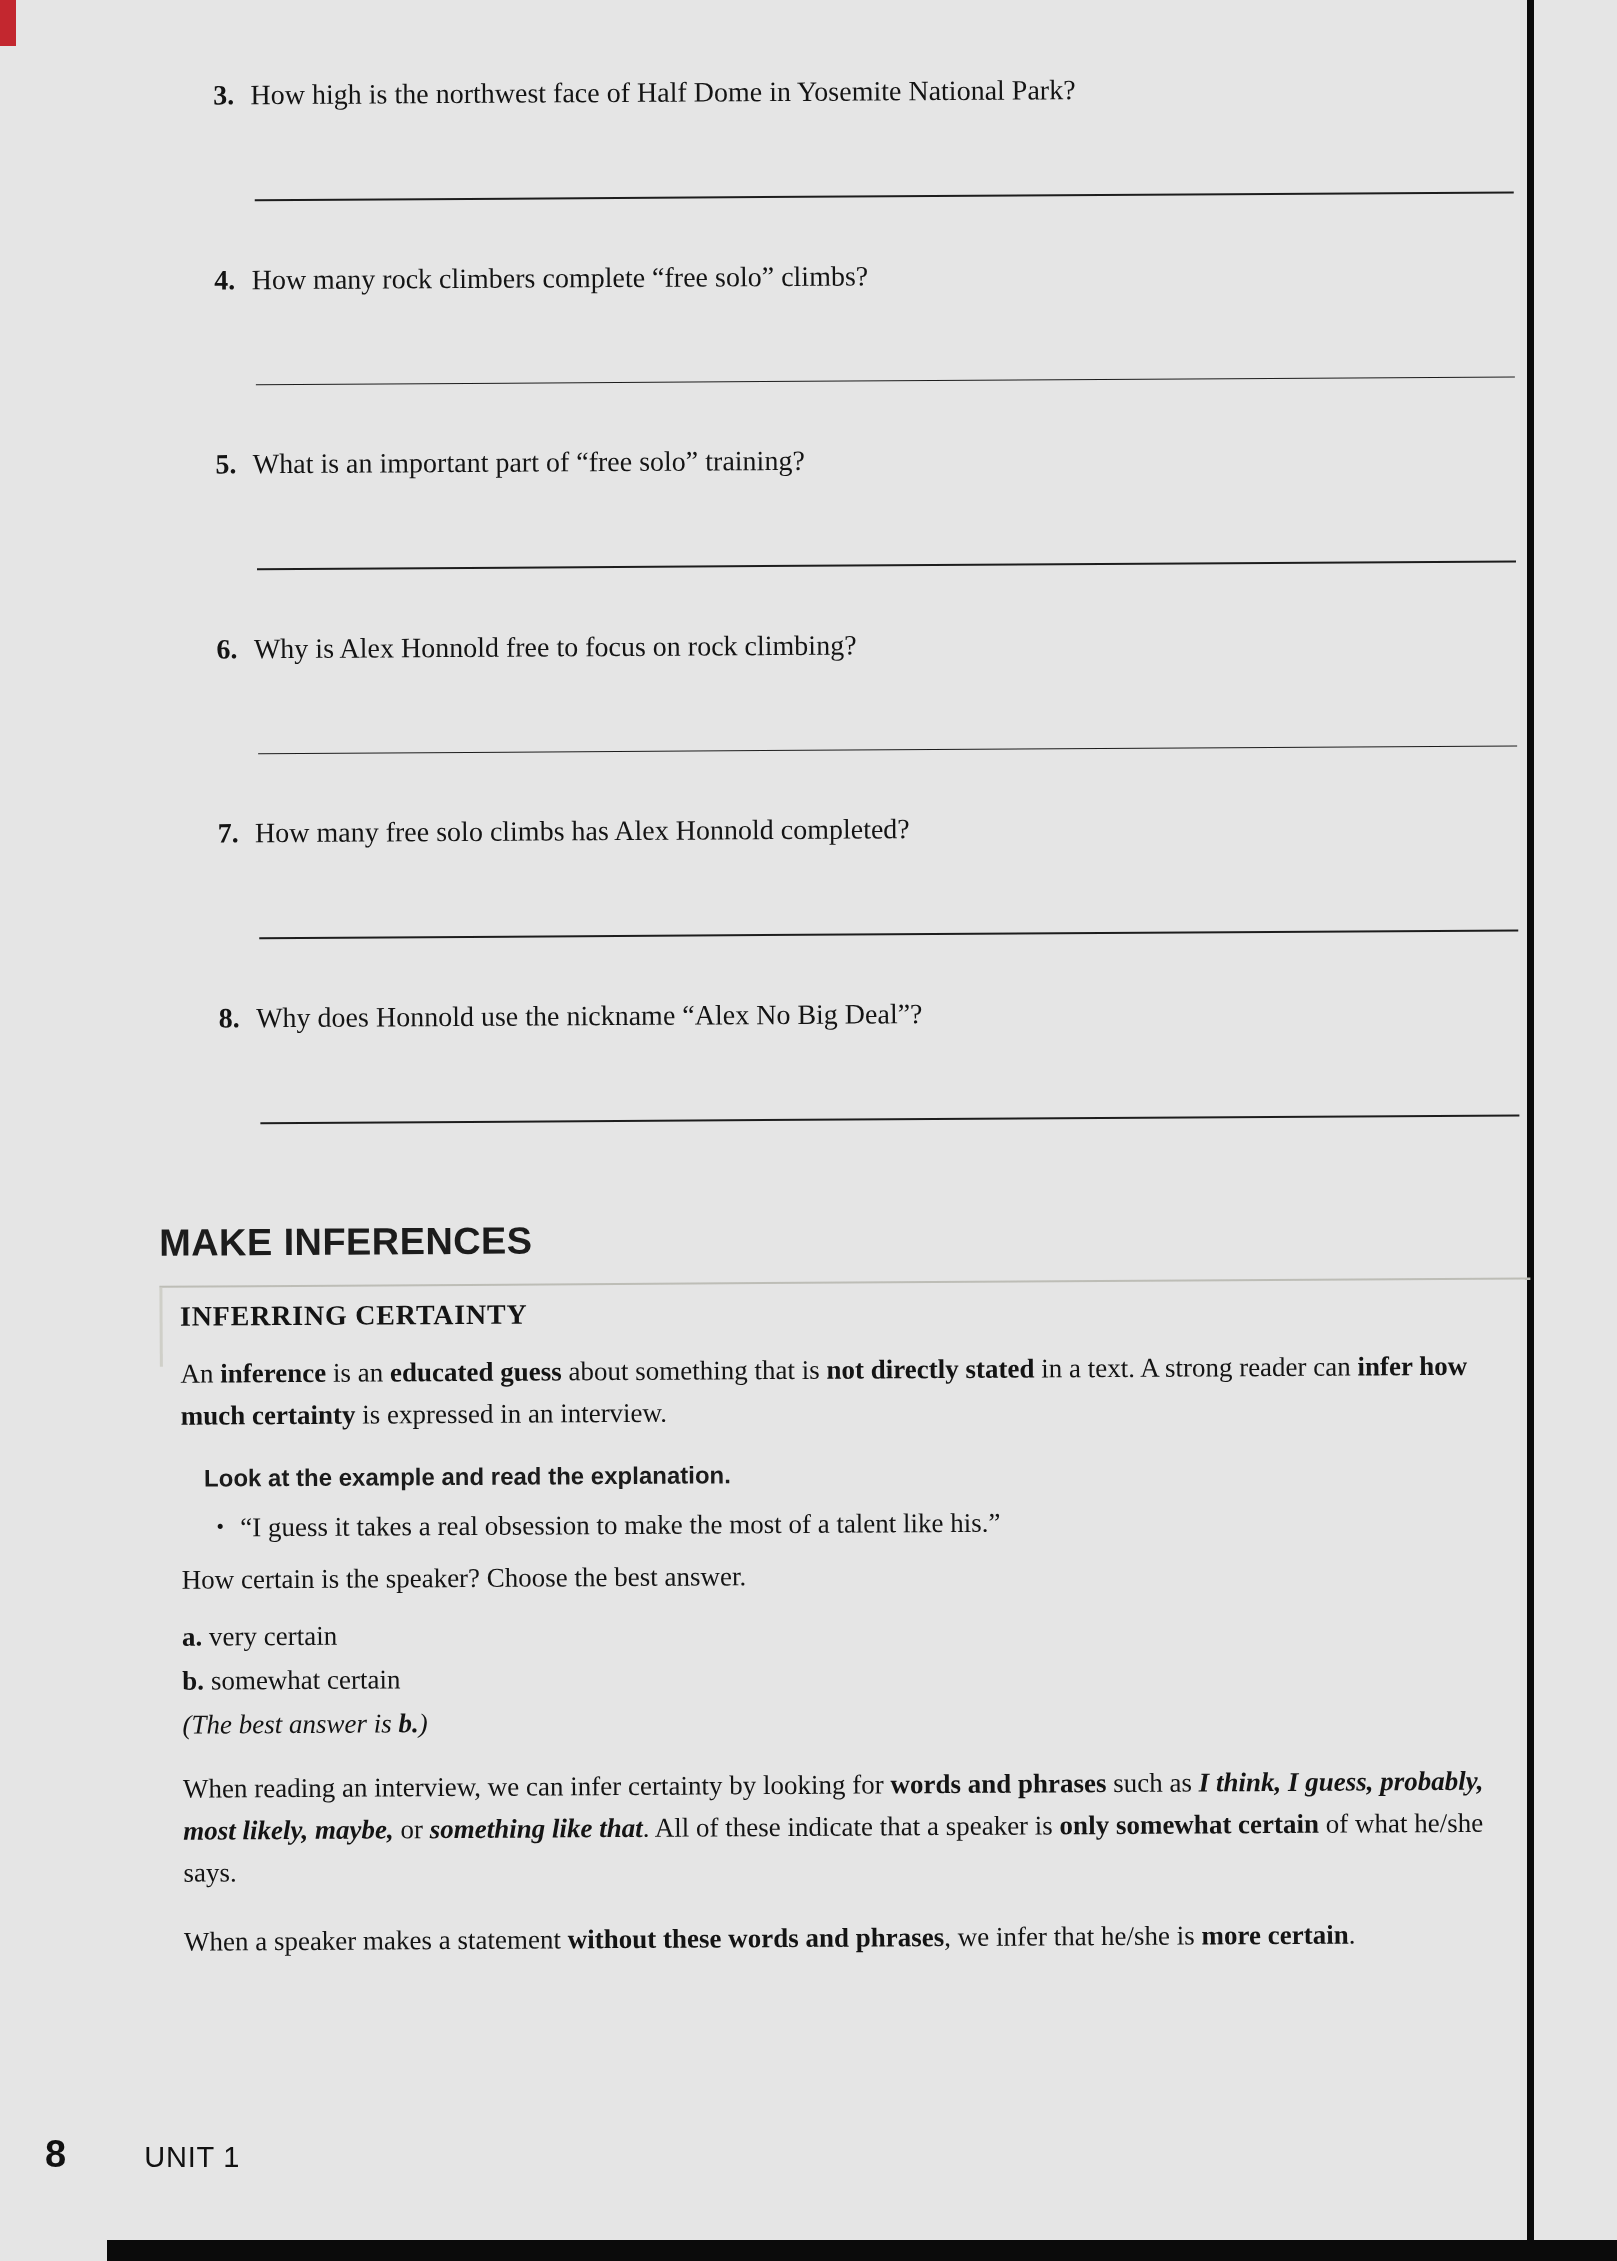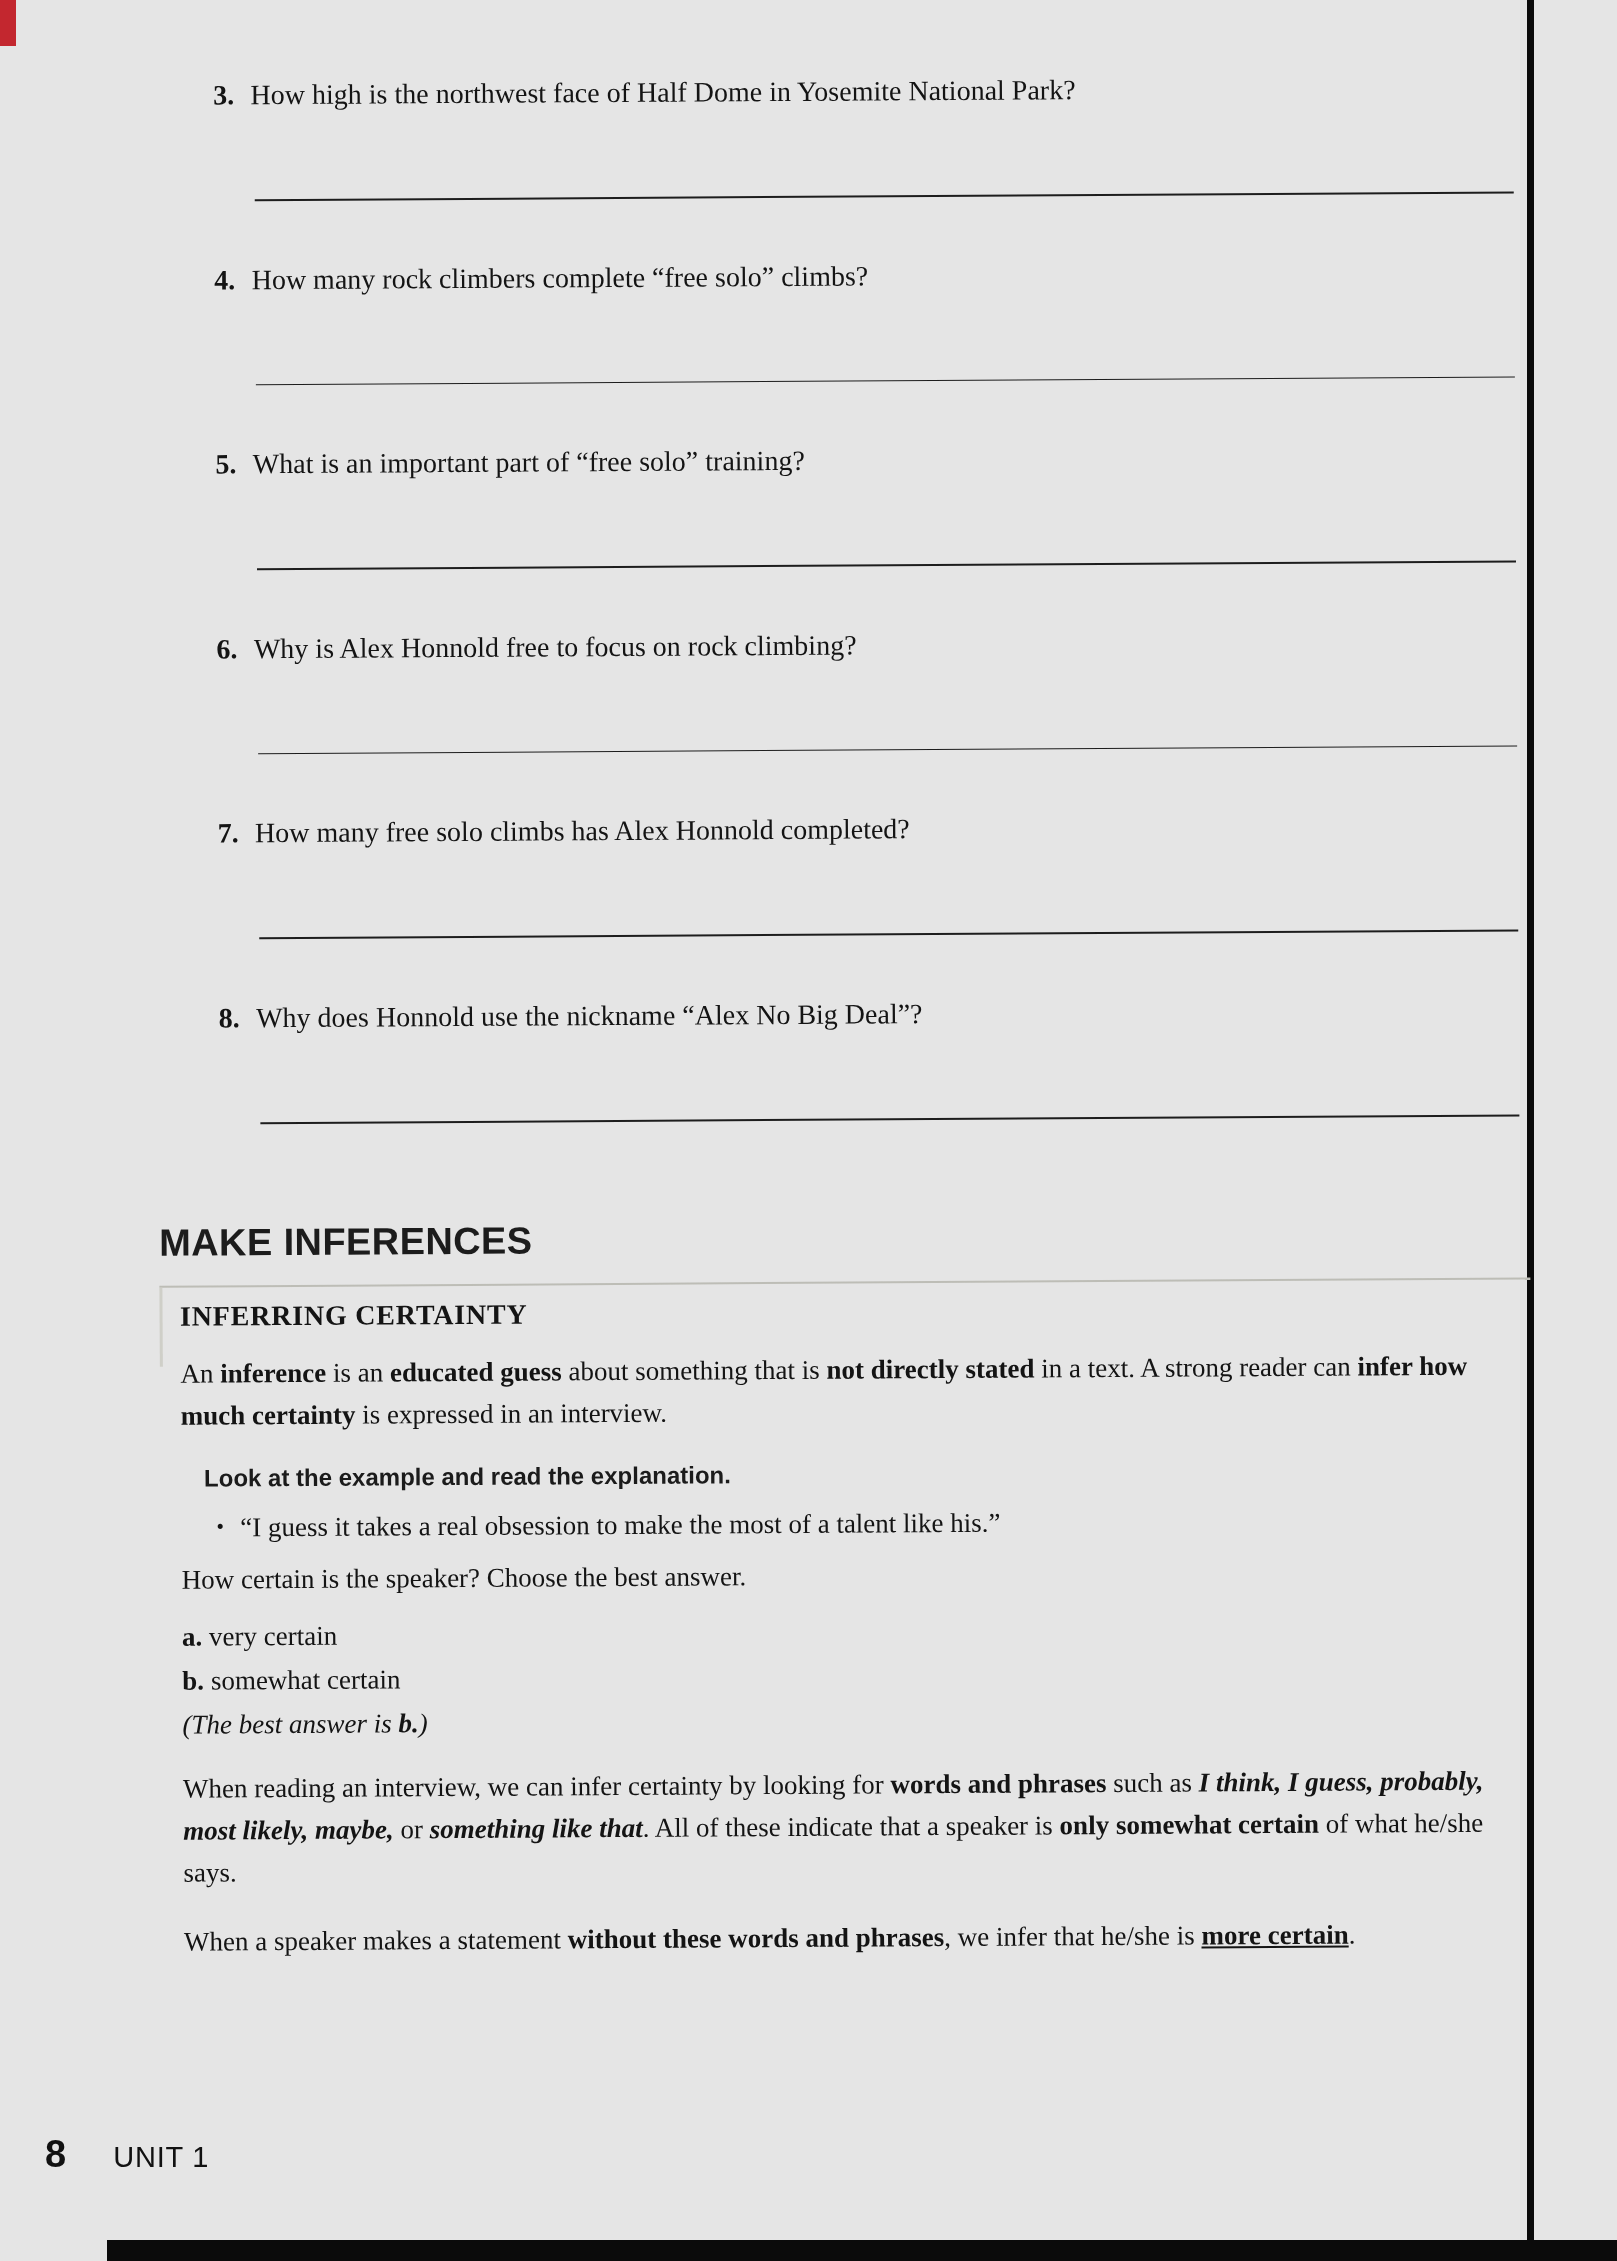--- a/index.html
+++ b/index.html
@@ -90,21 +90,21 @@
   .choice { display: block; }
   .best-answer { display: block; font-size: 27px; }
   
   .footer {
     position: absolute;
     left: 45px; top: 2133px;
     display: flex; align-items: baseline;
     font-family: "Liberation Sans", sans-serif;
   }
   .page-number { font-size: 38px; font-weight: bold; color: #111; }
-  .unit-label { margin-left: 47px; font-size: 29px; letter-spacing: 0.8px; color: #111; text-align: right; }
+  .unit-label { margin-left: 78px; font-size: 29px; letter-spacing: 0.8px; color: #111; text-align: right; }
 </style>
 </head>
 <body>
 
 <div class="page">
 
   <div class="binding-red-mark"></div>
   <div class="scan-edge-right"></div>
   <div class="scan-edge-bottom"></div>
 
@@ -169,21 +169,21 @@
       <div class="question-line">How certain is the speaker? Choose the best answer.</div>
 
       <div class="choices">
         <span class="choice"><span style="font-weight: bold;">a.</span><span> very certain</span></span>
         <span class="choice"><span style="font-weight: bold;">b.</span><span> somewhat certain</span></span>
         <span class="best-answer"><span style="font-style: italic;">(The best answer is </span><span style="font-weight: bold; font-style: italic;">b.</span><span style="font-style: italic;">)</span></span>
       </div>
 
       <p class="para"><span>When reading an interview, we can infer certainty by looking for </span><span style="font-weight: bold;">words and phrases</span><span> such as </span><span style="font-weight: bold; font-style: italic;">I think, I guess, probably, most likely, maybe,</span><span> or </span><span style="font-weight: bold; font-style: italic;">something like that</span><span>. All of these indicate that a speaker is </span><span style="font-weight: bold;">only somewhat certain</span><span> of what he/she says.</span></p>
 
-      <p class="para"><span>When a speaker makes a statement </span><span style="font-weight: bold;">without these words and phrases</span><span>, we infer that he/she is </span><span style="font-weight: bold; text-decoration: underline;">more certain</span><span>.</span></p>
+      <p class="para"><span>When a speaker makes a statement </span><span style="font-weight: bold;">without these words and phrases</span><span>, we infer that he/she is </span><span style="font-weight: bold;">more certain</span><span>.</span></p>
     </div>
 
   </div>
 
   <div class="footer">
     <span class="page-number">8</span>
     <span class="unit-label">UNIT 1</span>
   </div>
 
 </div>

